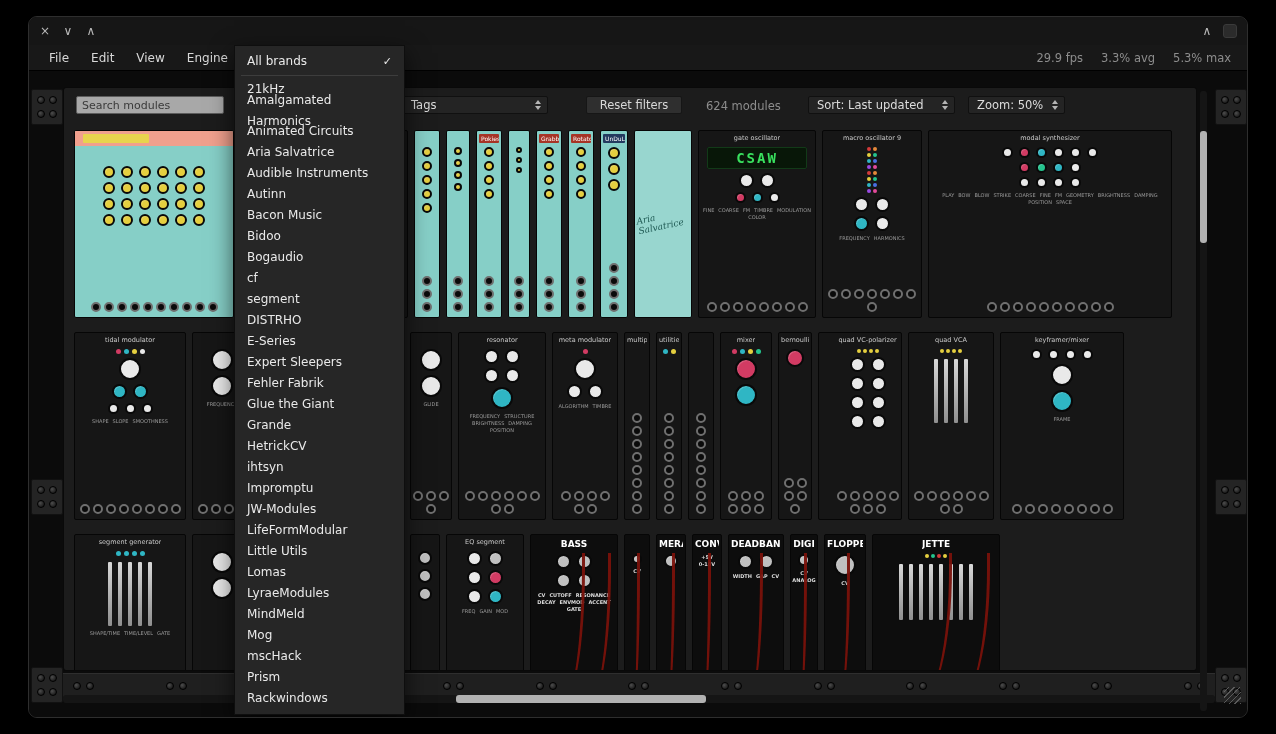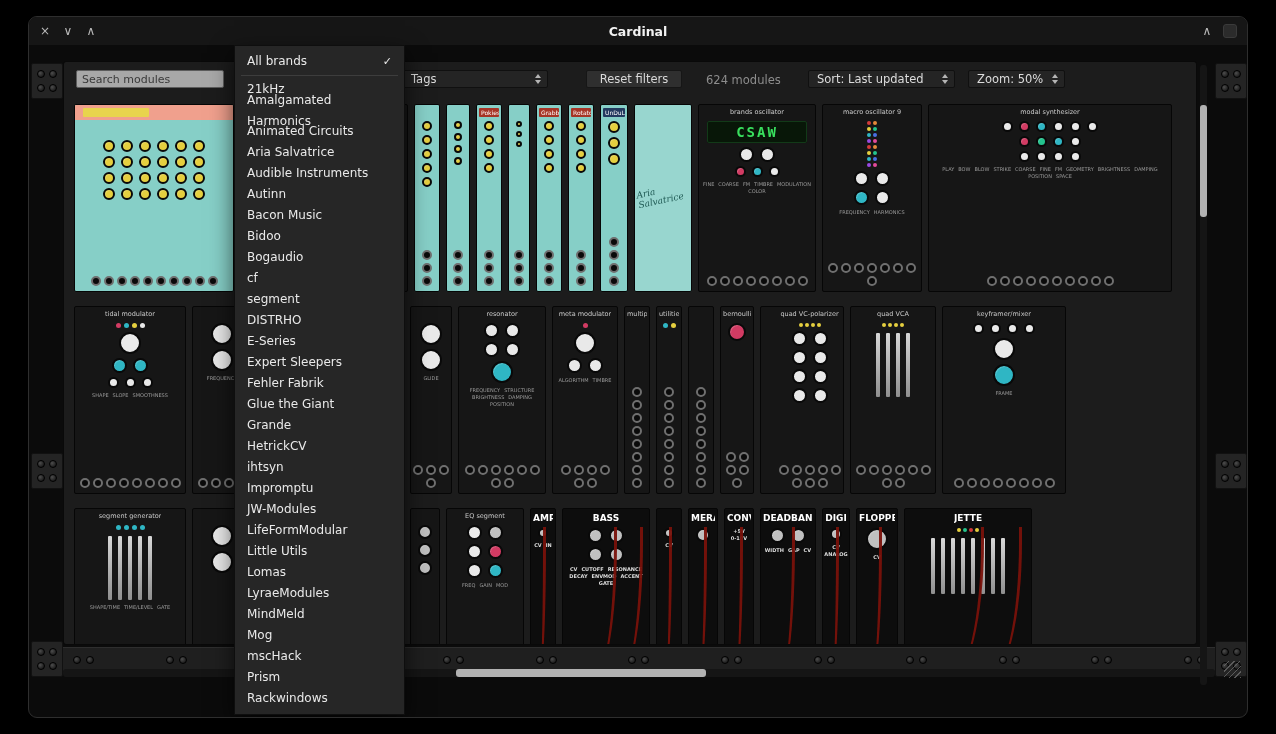--- a/index.html
+++ b/index.html
@@ -97,27 +97,40 @@
 
 <div class="stage">
   <div class="window">
 
     <div class="titlebar">
       <div class="tb-left">
         <span class="tb-btn">×</span>
         <span class="tb-btn">∨</span>
         <span class="tb-btn">∧</span>
       </div>
-      <div class="tb-title">Cardinal</div>
       <div class="tb-right">
         <span class="tb-btn">∧</span>
         <span class="appbox"></span>
       </div>
     </div>
 
+    <div class="menubar">
+      <div style="display:flex" id="menubar-items">
+          <span class="menu-label">File</span>
+          <span class="menu-label">Edit</span>
+          <span class="menu-label">View</span>
+          <span class="menu-label">Engine</span>
+          <span class="menu-label">Help</span>
+        </div>
+      <div class="stats">
+        <span>29.9 fps</span>
+        <span>3.3% avg</span>
+        <span>5.3% max</span>
+      </div>
+    </div>
 
     <div class="rack">
 
       <div class="rail-block" style="left:2px;top:18px">
           <i class="screw-dot"></i>
           <i class="screw-dot"></i>
           <i class="screw-dot"></i>
           <i class="screw-dot"></i>
         </div>
       <div class="rail-block" style="left:2px;top:408px">
@@ -455,21 +468,21 @@
                   <span class="port"></span>
                   <span class="port"></span>
                   <span class="port"></span>
                 </div>
               </div>
               <div class="module v-art" style="width: 58px;">
                 <div class="m-title"></div>
                 <div class="art-text">Aria Salvatrice</div>
               </div>
               <div class="module v-dark" style="width: 118px;">
-                <div class="m-title">brands oscillator</div>
+                <div class="m-title">gate oscillator</div>
                 <div class="m-lcd">CSAW</div>
                 <div class="k-row">
                   <span class="knob" style="width: 15px; height: 15px; background: rgb(233, 233, 233);"></span>
                   <span class="knob" style="width: 15px; height: 15px; background: rgb(233, 233, 233);"></span>
                 </div>
                 <div class="k-row">
                   <span class="knob" style="width: 11px; height: 11px; background: rgb(210, 59, 99);"></span>
                   <span class="knob" style="width: 11px; height: 11px; background: rgb(47, 182, 196);"></span>
                   <span class="knob" style="width: 11px; height: 11px; background: rgb(233, 233, 233);"></span>
                 </div>
@@ -776,20 +789,43 @@
                   <span class="port"></span>
                   <span class="port"></span>
                   <span class="port"></span>
                   <span class="port"></span>
                   <span class="port"></span>
                   <span class="port"></span>
                   <span class="port"></span>
                   <span class="port"></span>
                 </div>
               </div>
+              <div class="module v-dark" style="width: 52px;">
+                <div class="m-title">mixer</div>
+                <div class="dots">
+                  <span class="dot" style="background: rgb(210, 59, 99);"></span>
+                  <span class="dot" style="background: rgb(47, 182, 196);"></span>
+                  <span class="dot" style="background: rgb(229, 207, 63);"></span>
+                  <span class="dot" style="background: rgb(36, 196, 142);"></span>
+                </div>
+                <div class="k-row">
+                  <span class="knob" style="width: 22px; height: 22px; background: rgb(210, 59, 99);"></span>
+                </div>
+                <div class="k-row">
+                  <span class="knob" style="width: 22px; height: 22px; background: rgb(47, 182, 196);"></span>
+                </div>
+                <div class="p-row">
+                  <span class="port"></span>
+                  <span class="port"></span>
+                  <span class="port"></span>
+                  <span class="port"></span>
+                  <span class="port"></span>
+                  <span class="port"></span>
+                </div>
+              </div>
               <div class="module v-dark" style="width: 34px;">
                 <div class="m-title">bernoulli gate</div>
                 <div class="k-row">
                   <span class="knob" style="width: 18px; height: 18px; background: rgb(210, 59, 99);"></span>
                 </div>
                 <div class="p-row">
                   <span class="port"></span>
                   <span class="port"></span>
                   <span class="port"></span>
                   <span class="port"></span>
@@ -954,31 +990,20 @@
                 </div>
                 <div class="k-row">
                   <span class="knob" style="width: 15px; height: 15px; background: rgb(233, 233, 233);"></span>
                   <span class="knob" style="width: 15px; height: 15px; background: rgb(47, 182, 196);"></span>
                 </div>
                 <div class="m-labels">
                   <span>FREQ</span>
                   <span>GAIN</span>
                   <span>MOD</span>
                 </div>
-              </div>
-              <div class="module v-autinn" style="width: 26px;">
-                <div class="m-title">AMP</div>
-                <div class="k-row">
-                  <span class="knob" style="width: 10px; height: 10px; background: rgb(192, 192, 192);"></span>
-                </div>
-                <div class="m-labels">
-                  <span>CV</span>
-                  <span>IN</span>
-                </div>
-                <div class="cable" style="left: 18%;"></div>
               </div>
               <div class="module v-autinn" style="width: 88px;">
                 <div class="m-title">BASS</div>
                 <div class="k-row">
                   <span class="knob" style="width: 15px; height: 15px; background: rgb(192, 192, 192);"></span>
                   <span class="knob" style="width: 15px; height: 15px; background: rgb(192, 192, 192);"></span>
                 </div>
                 <div class="k-row">
                   <span class="knob" style="width: 15px; height: 15px; background: rgb(192, 192, 192);"></span>
                   <span class="knob" style="width: 15px; height: 15px; background: rgb(192, 192, 192);"></span>

